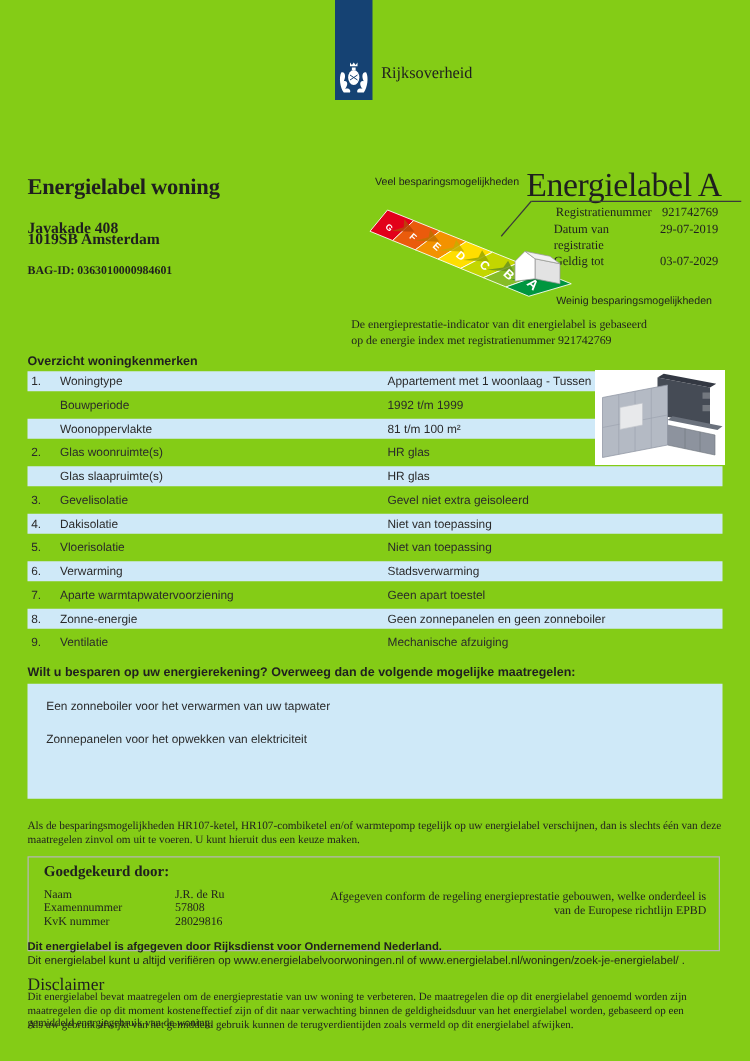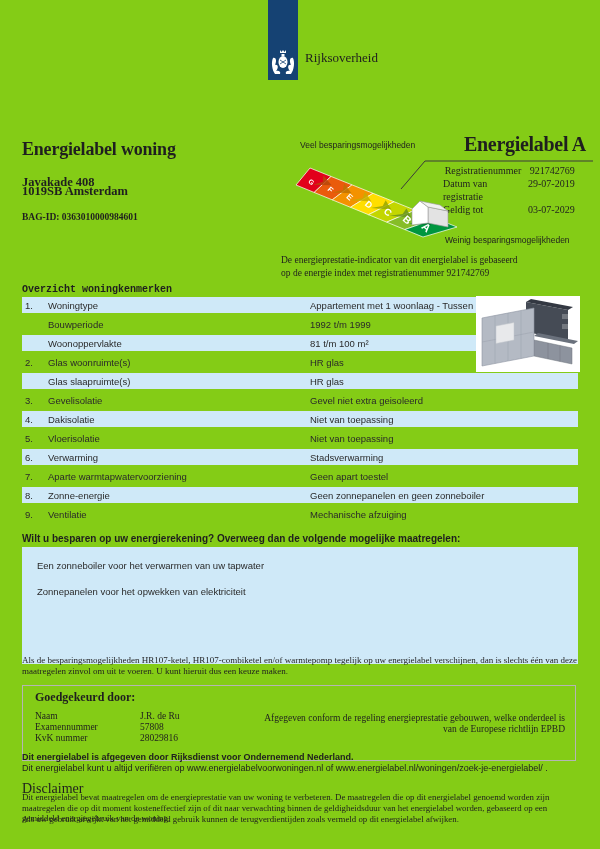--- a/index.html
+++ b/index.html
@@ -15,43 +15,43 @@
   .gov-name{left:305px;top:50px;font-size:13px;}
 
   
   .doc-title{left:22px;top:139px;font-size:18px;font-weight:bold;letter-spacing:-0.2px;}
   .addr1{left:22px;top:175px;font-size:12.5px;font-weight:bold;}
   .addr2{left:22px;top:184px;font-size:12.5px;font-weight:bold;}
   .bagid{left:22px;top:212px;font-size:9.5px;font-weight:bold;}
 
   
   .veel{left:300px;top:140px;font-size:8.5px;}
-  .label-a{left:464px;top:133px;font-size:20px;font-weight:bold;letter-spacing:-0.3px;}
+  .label-a{left:421px;top:133px;font-size:27px;font-weight:normal;letter-spacing:-0.3px;}
   .reg-grid{left:443px;top:164px;font-size:10px;line-height:13px;}
   .reg-row{display:flex;justify-content:flex-end;}
   .reg-row .rl{width:85px;}
   .weinig{left:445px;top:235px;font-size:8.5px;}
   .scale-svg{left:290px;top:135px;}
   .note1{left:281px;top:255px;font-size:9.5px;}
   .note2{left:281px;top:268px;font-size:9.5px;}
 
   
-  .tbl-head{left:22px;top:284px;font-size:10px;font-weight:bold;font-family:Liberation Mono, monospace;}
+  .tbl-head{left:22px;top:284px;font-size:10px;font-weight:bold;}
   .tbl{left:22px;top:297px;width:556px;}
   .trow{display:flex;height:16px;margin-bottom:3px;align-items:center;
         font-family:"Liberation Sans",sans-serif;font-size:9.5px;color:#2a2a2a;}
   .trow.shaded{background:#cfe9f8;}
   .tnum{width:26px;padding-left:3px;box-sizing:border-box;}
   .tlabel{width:262px;}
   .tvalue{flex:1;}
   .building{left:476px;top:296px;background:#fff;}
 
   
   .meas-head{left:22px;top:533px;font-size:10px;font-weight:bold;}
-  .meas-box{left:22px;top:547px;width:556px;height:117px;background:#cfe9f8;box-sizing:border-box;
+  .meas-box{left:22px;top:547px;width:556px;height:92px;background:#cfe9f8;box-sizing:border-box;
             padding:13px 0 0 15px;}
   .meas-box div{font-family:"Liberation Sans",sans-serif;font-size:9.5px;margin-bottom:15px;color:#2a2a2a;}
 
   .hr-note{left:22px;top:655px;width:556px;font-size:9px;line-height:11px;}
 
   
   .appr-box{left:22px;top:685px;width:554px;height:76px;border:1px solid #b5b5b5;box-sizing:border-box;}
   .appr-head{position:absolute;left:12px;top:4px;font-size:12px;font-weight:bold;}
   .appr-fields{position:absolute;left:12px;top:25px;font-size:9.5px;line-height:11px;}
   .appr-row{display:flex;align-items:flex-end;}

